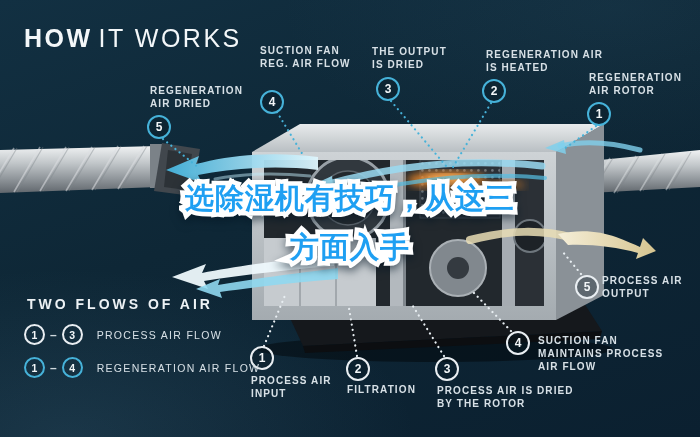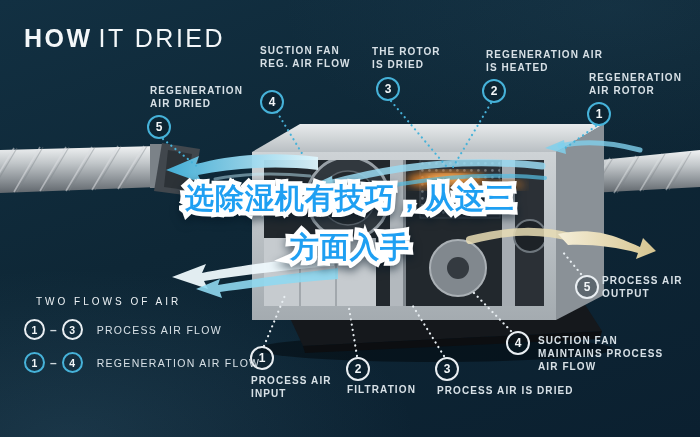--- a/index.html
+++ b/index.html
@@ -49,21 +49,21 @@
   .p-bdg-rotor-dried{left:376px;top:77px;}
   .p-bdg-reg-heated{left:482px;top:79px;}
   .p-bdg-reg-input{left:587px;top:102px;}
   .p-bdg-process-input{left:250px;top:346px;}
   .p-bdg-filtration{left:346px;top:357px;}
   .p-bdg-process-dried{left:435px;top:357px;}
   .p-bdg-suction-process{left:506px;top:331px;}
   .p-bdg-process-output{left:575px;top:275px;}
   
   .legend{position:absolute;left:24px;top:296px;z-index:3;}
-  .legend-heading{color:#edf2f5;font-size:10px;font-weight:400;letter-spacing:3px;margin-left:12px;white-space:nowrap;}
+  .legend-heading{color:#edf2f5;font-size:14px;font-weight:700;letter-spacing:3px;margin-left:3px;white-space:nowrap;}
   .legend-row{display:flex;align-items:center;margin-top:12px;height:21px;}
   .lg-circle{width:21px;height:21px;border-radius:50%;box-sizing:border-box;
     display:flex;align-items:center;justify-content:center;
     font-size:10.5px;font-weight:700;color:#f2f6f8;}
   .lg-circle.white{border:2px solid #e9eef2;}
   .lg-circle.cyan{border:2px solid #46b2d9;}
   .lg-dash{color:#cfd8dd;font-weight:700;margin:0 5px;font-size:12px;}
   .lg-label{color:#d7e0e6;font-size:10.5px;font-weight:400;letter-spacing:1.3px;margin-left:14px;white-space:nowrap;}
 </style>
 </head>
@@ -192,52 +192,53 @@
   <div class="headline stroke" aria-hidden="true">
     <div>选除湿机有技巧，从这三</div>
     <div>方面入手</div>
   </div>
   <div class="headline fill">
     <div>选除湿机有技巧，从这三</div>
     <div>方面入手</div>
   </div>
 
   <div class="title">
-    <span class="b">HOW</span><span class="l">IT DRIED</span>
+    <span class="b">HOW</span><span class="l">IT WORKS</span>
   </div>
 
   <div class="label p-lab-reg-output">
     <span>REGENERATION</span>
     <span>AIR DRIED</span>
   </div>
   <div class="label p-lab-suction-reg">
     <span>SUCTION FAN</span>
     <span>REG. AIR FLOW</span>
   </div>
   <div class="label p-lab-rotor-dried">
-    <span>THE ROTOR</span>
+    <span>THE OUTPUT</span>
     <span>IS DRIED</span>
   </div>
   <div class="label p-lab-reg-heated">
     <span>REGENERATION AIR</span>
     <span>IS HEATED</span>
   </div>
   <div class="label p-lab-reg-input">
     <span>REGENERATION</span>
     <span>AIR ROTOR</span>
   </div>
   <div class="label p-lab-process-input">
     <span>PROCESS AIR</span>
     <span>INPUT</span>
   </div>
   <div class="label p-lab-filtration">
     <span>FILTRATION</span>
   </div>
   <div class="label p-lab-process-dried">
     <span>PROCESS AIR IS DRIED</span>
+    <span>BY THE ROTOR</span>
   </div>
   <div class="label p-lab-suction-process">
     <span>SUCTION FAN</span>
     <span>MAINTAINS PROCESS</span>
     <span>AIR FLOW</span>
   </div>
   <div class="label p-lab-process-output">
     <span>PROCESS AIR</span>
     <span>OUTPUT</span>
   </div>

